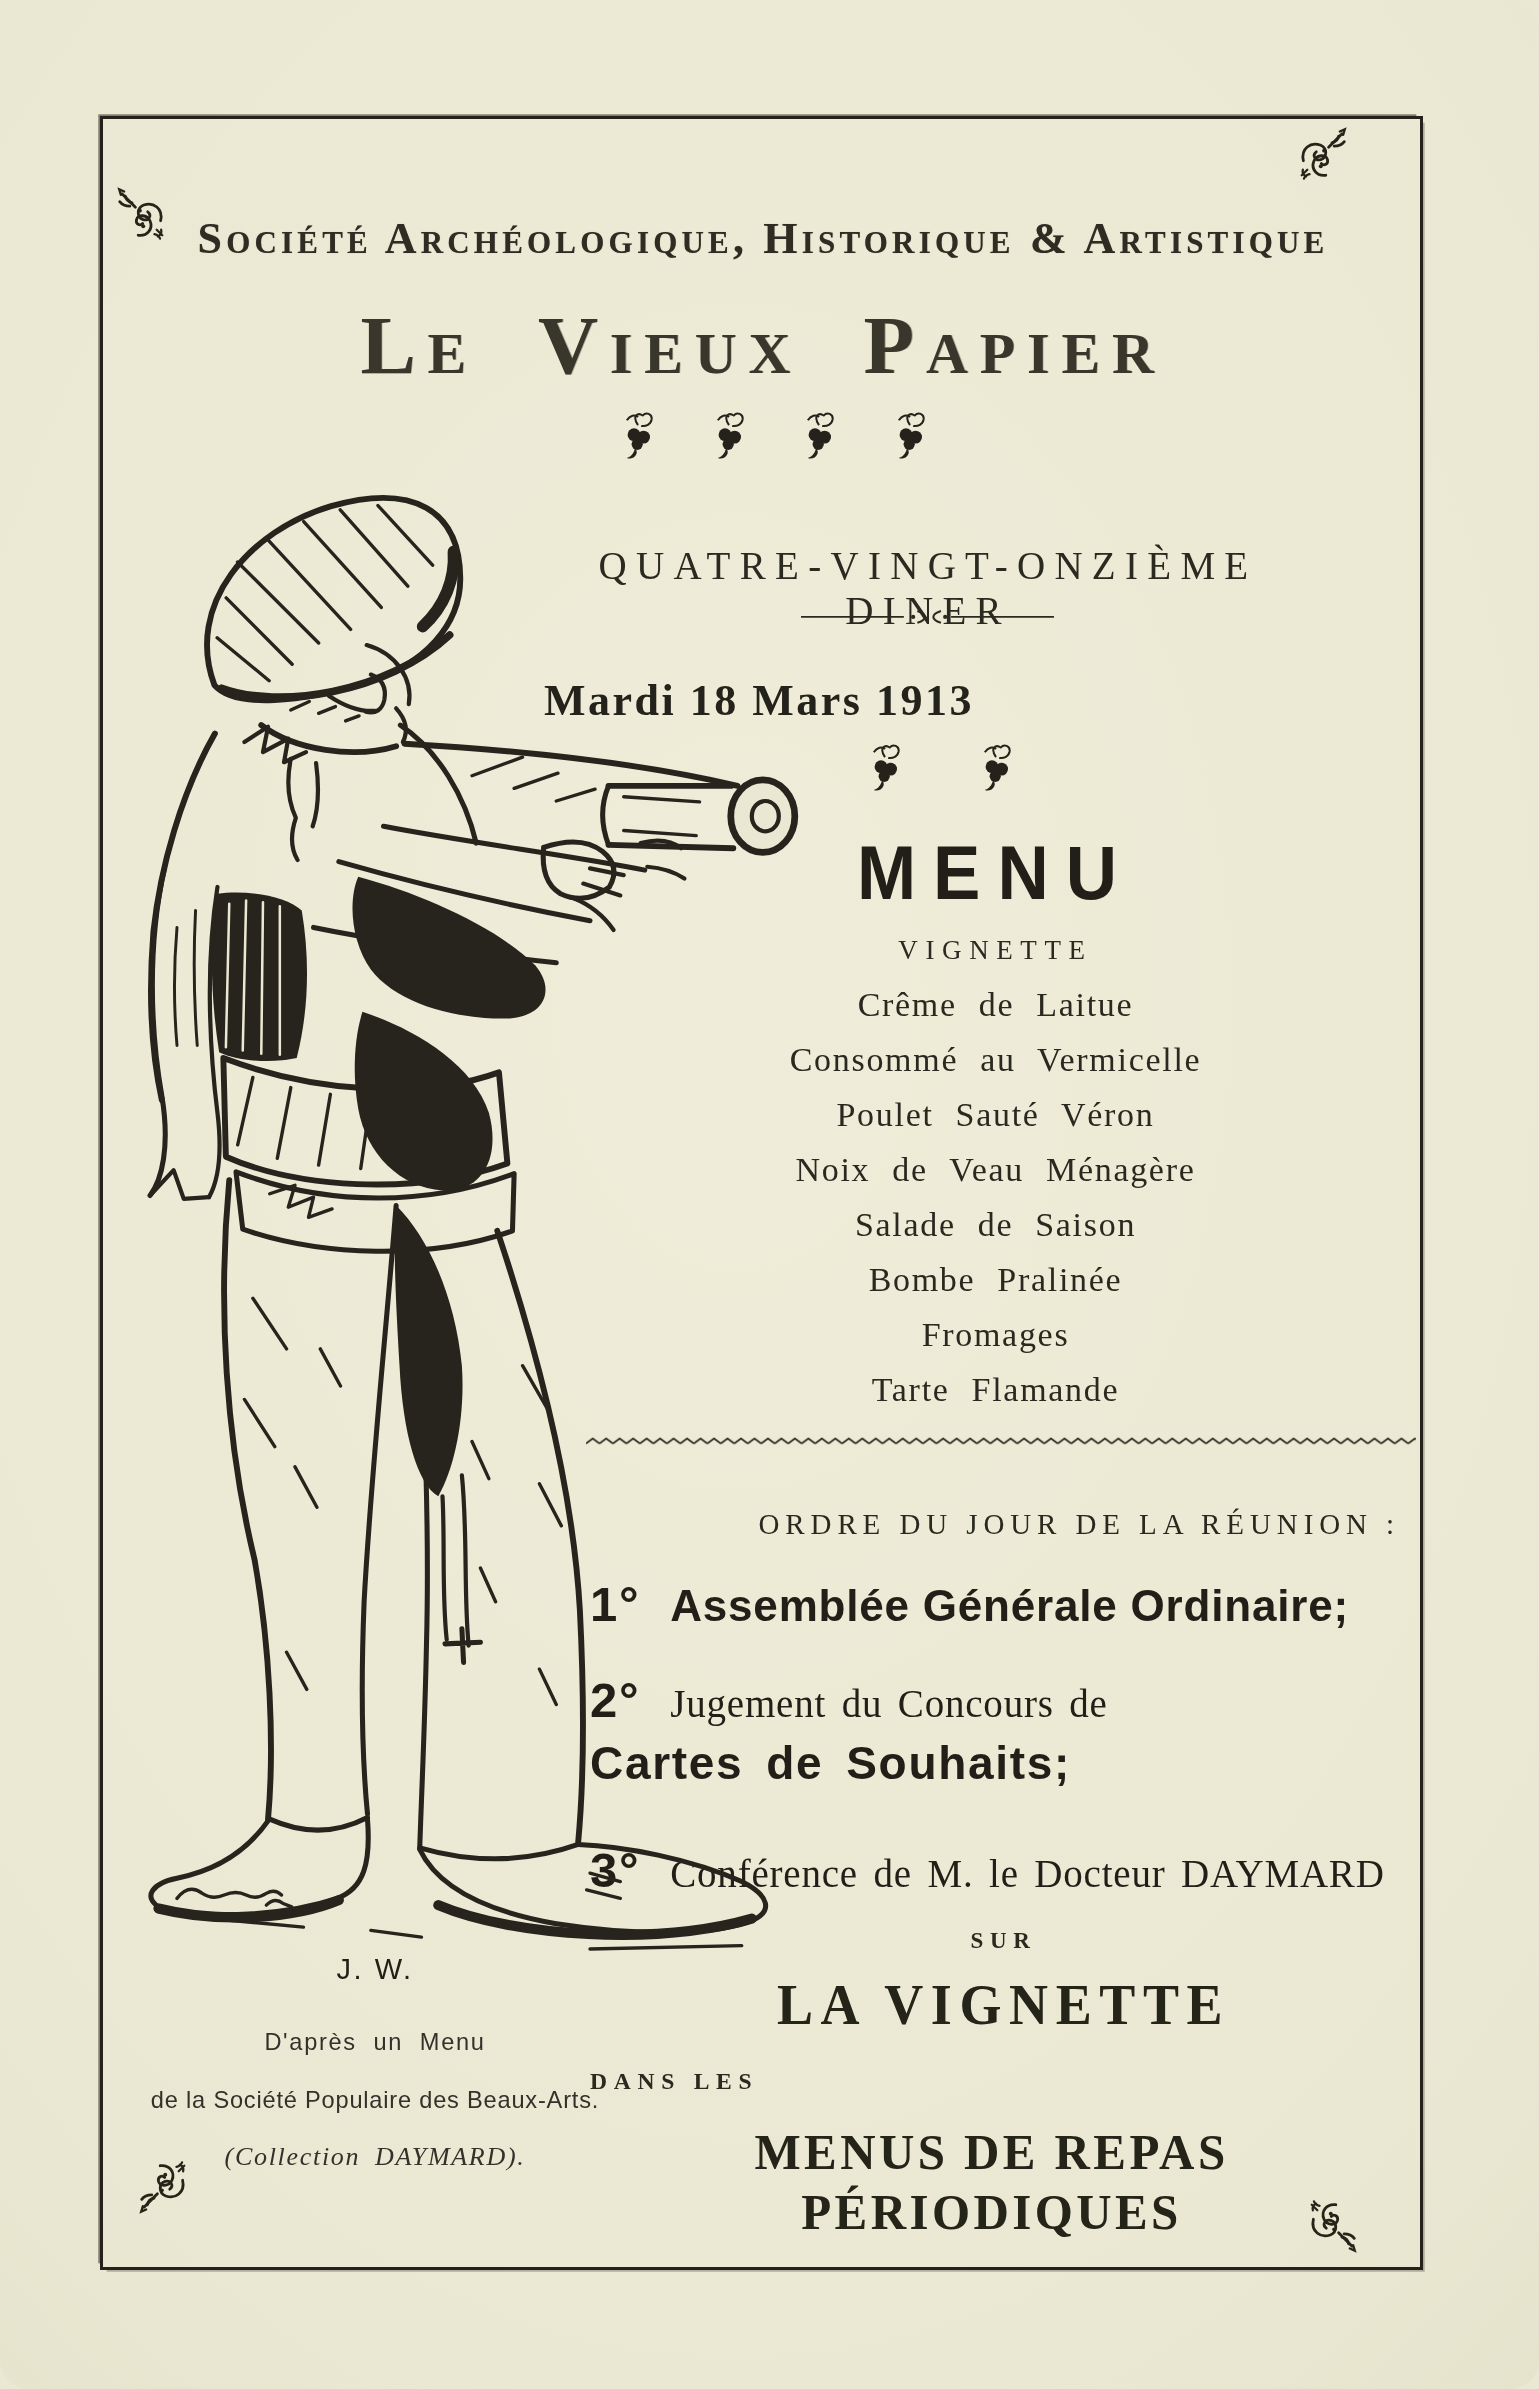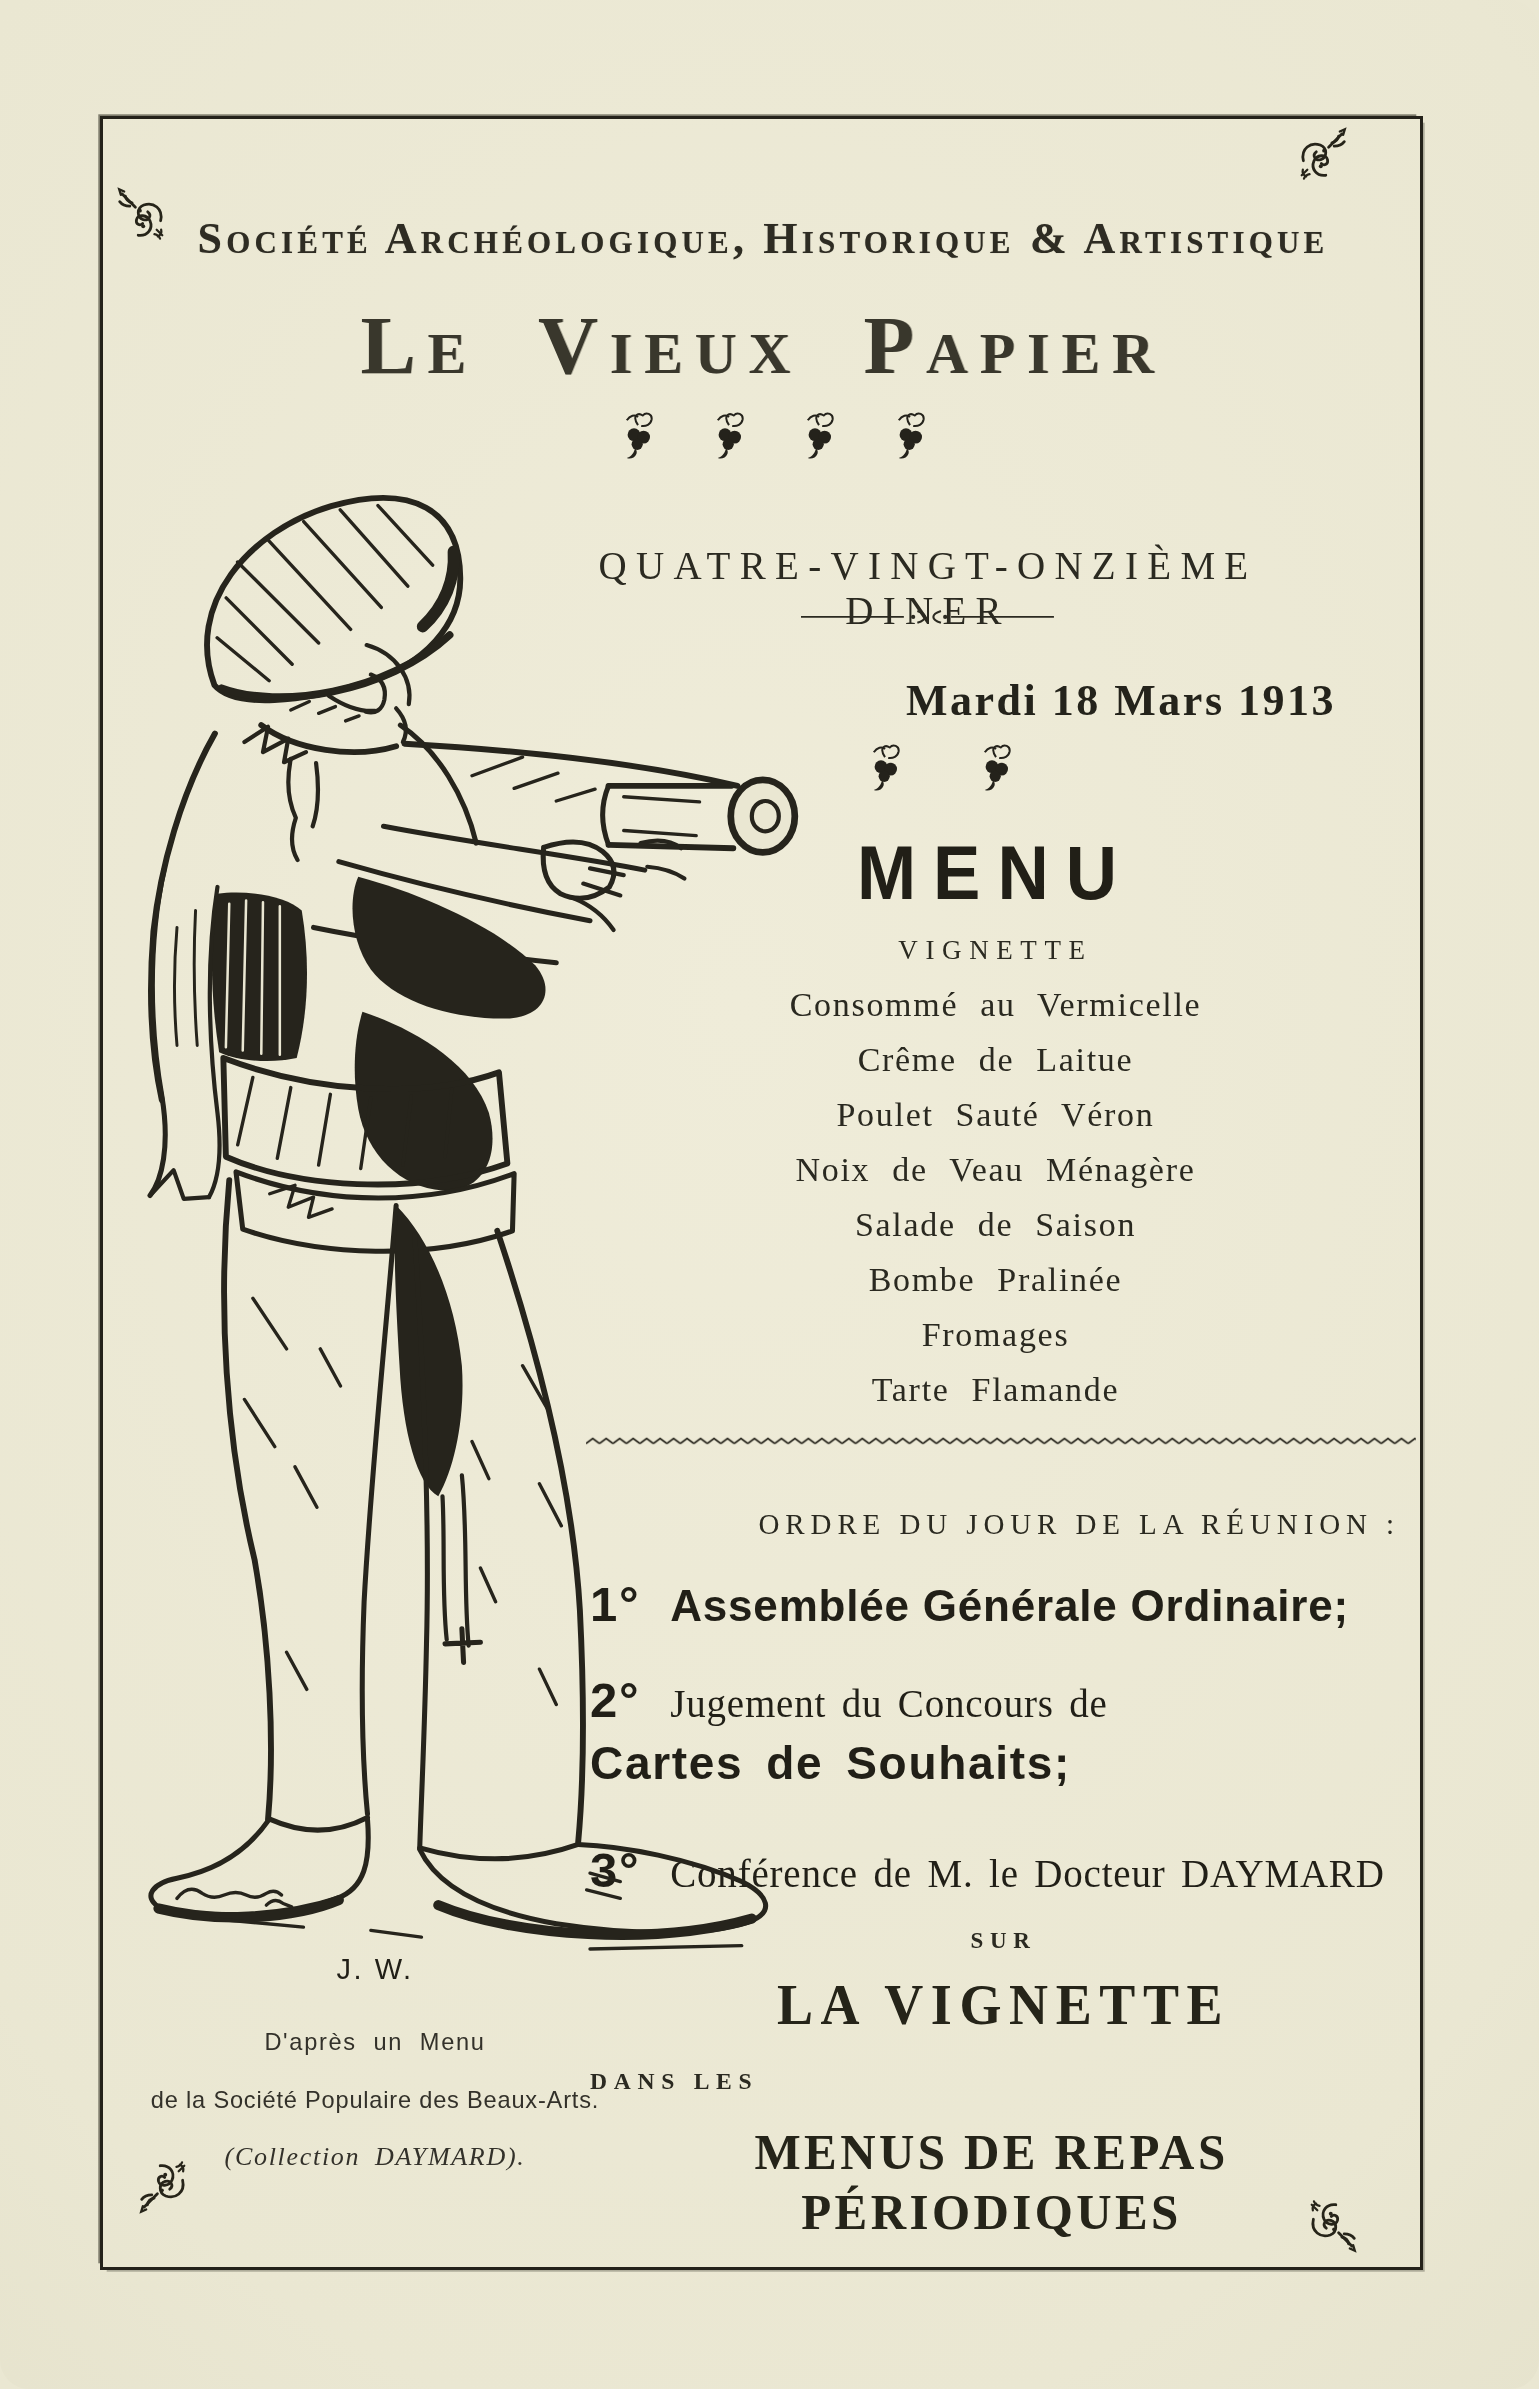--- a/index.html
+++ b/index.html
@@ -42,21 +42,21 @@
   .grapes.row2{left:869px;top:744px;width:143px;justify-content:space-between;}
   .grape{width:32px;height:47px;}
   .grape svg{width:100%;height:100%;}
 
   .dinner-heading{
     left:540px;top:543px;width:776px;text-align:center;
     font-size:39px;letter-spacing:9.3px;color:#2b2a21;font-weight:500;
   }
   .xrule{left:801px;top:606px;width:253px;height:22px;}
   .date-line{
-    left:560px;top:675px;width:776px;text-align:right;
+    left:544px;top:675px;width:776px;text-align:left;
     font-size:44px;font-weight:700;letter-spacing:2.5px;color:#24231b;
   }
 
   .menu-title{
     left:574px;top:833px;width:843px;text-align:center;
     font-family:"Liberation Sans","DejaVu Sans",sans-serif;
     font-size:71px;font-weight:700;letter-spacing:17px;color:#211f17;
     transform:scaleY(1.06);
   }
   .course-heading{
@@ -245,22 +245,22 @@
           <circle cx="15" cy="28" r="8" fill="#24221b" stroke="none"></circle>
           <circle cx="27" cy="31" r="8" fill="#24221b" stroke="none"></circle>
           <circle cx="19" cy="40" r="7" fill="#24221b" stroke="none"></circle>
           <path d="M16,46 C14,53 10,56 6,57 C10,59 16,57 18,52 C19,49 18,47 17,46 Z" fill="#24221b" stroke="none"></path>
         </svg></span>
   </div>
 
   <div class="abs menu-title">MENU</div>
   <div class="abs course-heading">VIGNETTE</div>
   <div class="abs menu-items">
+    <div>Crême de Laitue</div>
     <div>Consommé au Vermicelle</div>
-    <div>Crême de Laitue</div>
     <div>Poulet Sauté Véron</div>
     <div>Noix de Veau Ménagère</div>
     <div>Salade de Saison</div>
     <div>Bombe Pralinée</div>
     <div>Fromages</div>
     <div>Tarte Flamande</div>
   </div>
 
   <div class="abs wavy">
     <svg viewBox="0 0 985 12" preserveAspectRatio="none">

